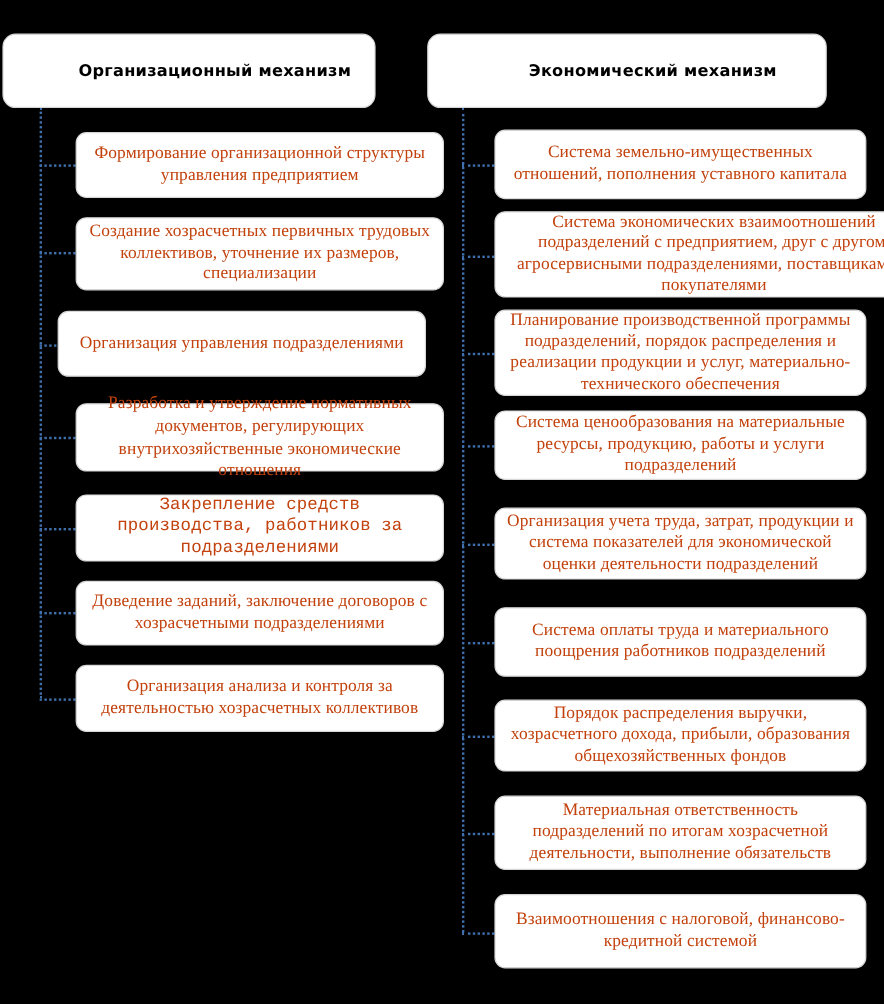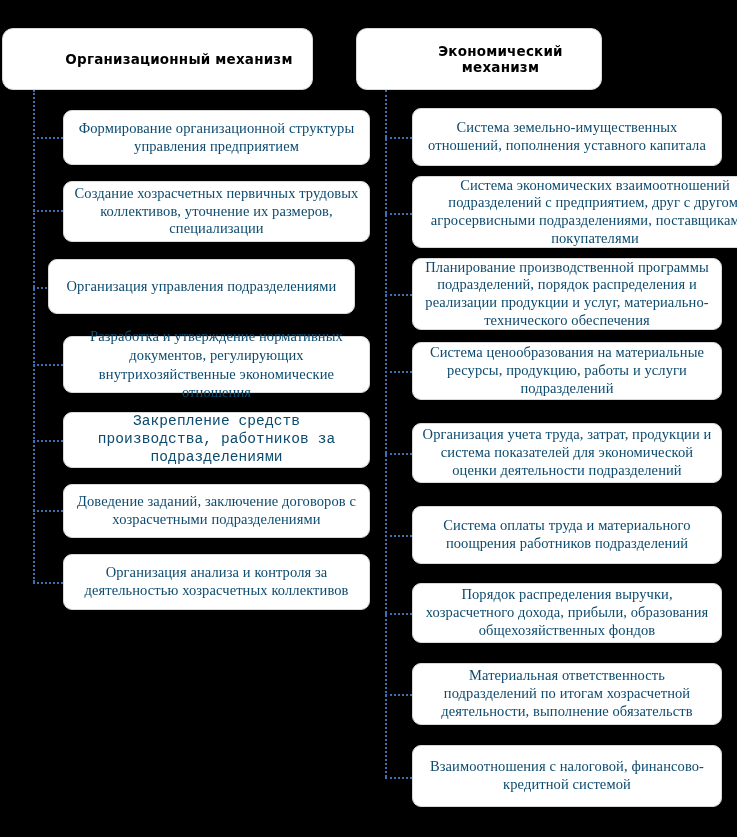--- a/index.html
+++ b/index.html
@@ -42,21 +42,21 @@
     justify-content: center;
     text-align: center;
     z-index: 3;
     overflow: visible;
   }
   .node .txt {
     display: block;
     width: 100%;
     padding: 0 8px;
     box-sizing: border-box;
-    color: #0c4a6e;
+    color: #c2410c;
     font-size: 14.5px;
     line-height: 1.22;
     letter-spacing: 0.1px;
   }
 
   
   .node.header {
     border-radius: 11px;
     padding-left: 43px;
   }
@@ -114,21 +114,21 @@
   </div>
 
   <div class="node" style="left:63px; top:484px; width:307px; height:54px;">
     <span class="txt">Доведение заданий, заключение договоров с хозрасчетными подразделениями</span>
   </div>
 
   <div class="node" style="left:63px; top:554px; width:307px; height:56px;">
     <span class="txt">Организация анализа и контроля за деятельностью хозрасчетных коллективов</span>
   </div>
 
-  <div class="node header" style="left:356px; top:28px; width:246px; height:62px;">
+  <div class="node header" style="left:356px; top:28px; width:333px; height:62px;">
     <span class="txt">Экономический механизм</span>
   </div>
 
   <div class="vline" style="left:385px; top:90px; height:687px;"></div>
 
   <div class="hline" style="left:385px; top:137px; width:27px;"></div>
   <div class="hline" style="left:385px; top:213px; width:27px;"></div>
   <div class="hline" style="left:385px; top:294px; width:27px;"></div>
   <div class="hline" style="left:385px; top:371px; width:27px;"></div>
   <div class="hline" style="left:385px; top:453px; width:27px;"></div>

